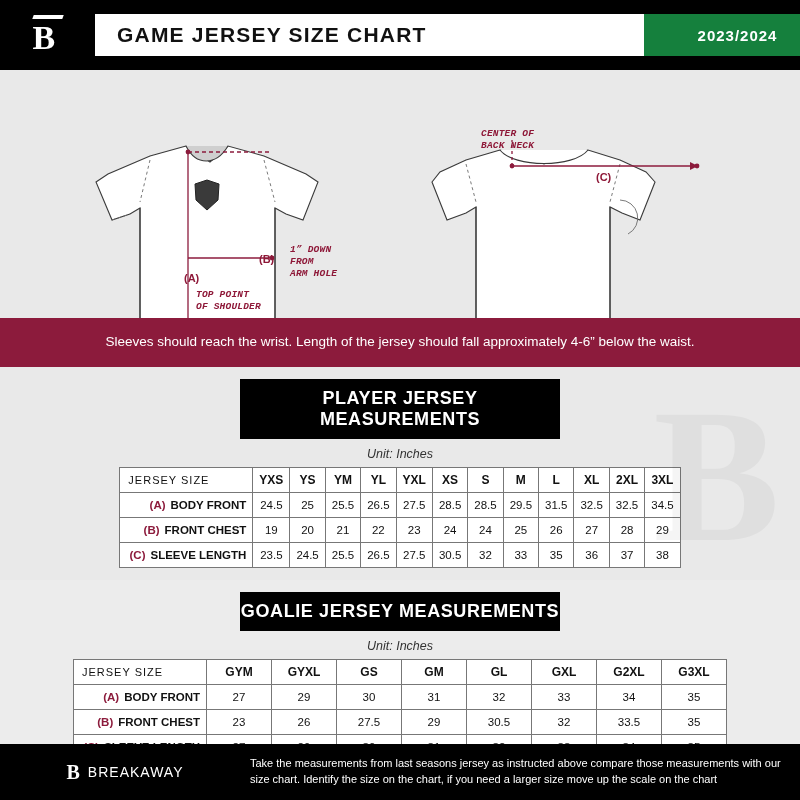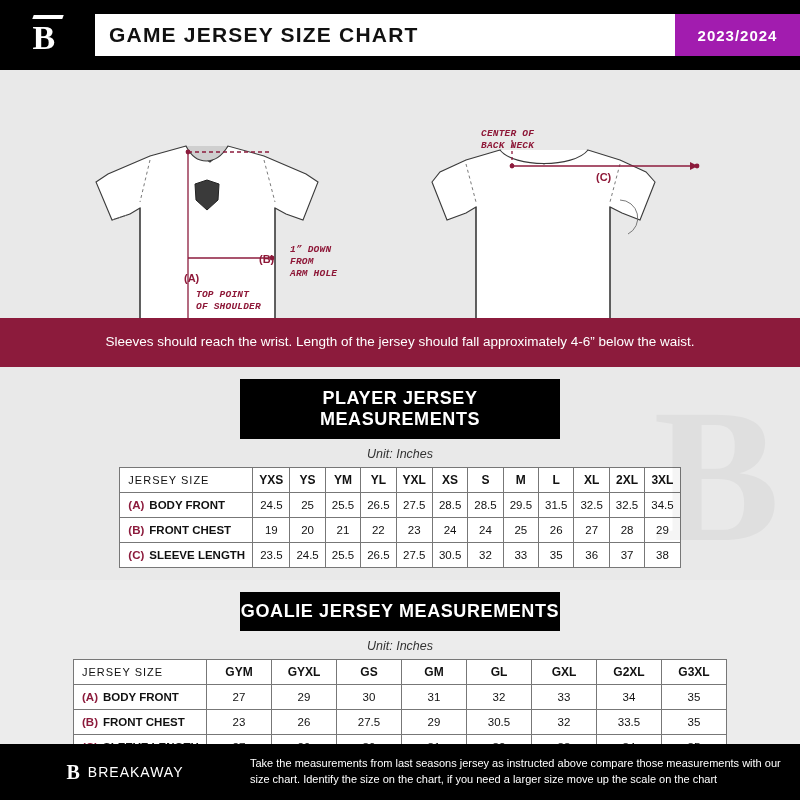--- a/index.html
+++ b/index.html
@@ -4,44 +4,44 @@
 <style>
   html,body{margin:0;padding:0;background:#000;}
   body{width:800px;height:800px;font-family:"Liberation Sans",sans-serif;overflow:hidden;}
   .page{position:relative;width:800px;height:800px;background:#000;}
 
   
   .header{position:relative;height:70px;background:#000;display:flex;align-items:center;}
   .logo-box{width:95px;height:70px;display:flex;align-items:center;justify-content:center;}
   .logo-mark{color:#fff;font-family:"Liberation Serif",serif;font-weight:bold;font-size:34px;line-height:1;letter-spacing:-2px;position:relative;}
   .logo-mark .slash{display:block;width:30px;height:4px;background:#fff;transform:skewX(-20deg);margin:0 auto 2px auto;}
-  .title-bar{flex:1;height:42px;background:#fff;display:flex;align-items:center;padding-left:14px;}
+  .title-bar{flex:1;height:42px;background:#fff;display:flex;align-items:center;padding-left:22px;}
   .title-bar .title{font-family:"Liberation Sans",sans-serif;font-weight:bold;font-size:21px;letter-spacing:1.2px;color:#111;}
-  .year-box{width:125px;height:42px;background:#a21caf;display:flex;align-items:center;justify-content:center;}
+  .year-box{width:125px;height:42px;background:#15803d;display:flex;align-items:center;justify-content:center;padding-left:31px;}
   .year-box span{color:#fff;font-size:15px;letter-spacing:1px;font-weight:bold;}
 
   
   .diagram{position:relative;height:248px;background:#e9e9e9;margin:0 0 0 0;}
   .diagram svg{display:block;}
   .note{position:absolute;color:#8e1838;font-style:italic;font-size:9.5px;line-height:1.25;letter-spacing:.2px;font-weight:bold;font-family:Liberation Mono, monospace;}
   .lbl{position:absolute;color:#8e1838;font-weight:bold;font-size:11px;}
 
   
   .band{background:#8c1b3c;color:#fff;text-align:center;padding:14px 60px;font-size:13.5px;line-height:1.55;}
 
   
   .section{background:#e9e9e9;padding:0 0 6px 0;position:relative;overflow:hidden;}
   .section.white{background:#ececec;}
   .sec-title{margin:8px auto;margin-top:12px;width:320px;background:#000;color:#fff;text-align:center;padding:9px 0;font-weight:bold;font-size:18px;letter-spacing:.6px;}
   .unit{text-align:center;font-style:italic;font-size:12.5px;color:#333;margin:8px 0 6px 0;}
 
   
   table{border-collapse:collapse;margin:0 auto 6px auto;background:#fff;}
   td,th{border:1px solid #777;font-size:11.5px;height:24px;padding:0 6px;text-align:center;color:#111;}
-  .rowhead{text-align:left;font-weight:bold;white-space:nowrap;padding-left:8px;}
+  .rowhead{text-align:right;font-weight:bold;white-space:nowrap;padding-left:8px;}
   .rowhead .tag{color:#8c1b3c;font-weight:bold;margin-right:5px;}
   th.sizehead{font-weight:normal;letter-spacing:1px;font-size:11px;text-align:left;padding-left:8px;}
   th.col{font-weight:bold;font-size:12px;}
   .watermark{position:absolute;right:20px;top:0;font-family:"Liberation Serif",serif;font-size:190px;color:rgba(0,0,0,.04);font-weight:bold;pointer-events:none;}
 
   
   .footer{position:absolute;bottom:0;left:0;width:800px;height:56px;background:#000;display:flex;align-items:center;}
   .footer .brand{width:250px;display:flex;align-items:center;justify-content:center;gap:8px;color:#fff;}
   .footer .brand .bmark{font-family:"Liberation Serif",serif;font-weight:bold;font-size:20px;}
   .footer .brand .bname{font-size:14px;letter-spacing:1px;}

